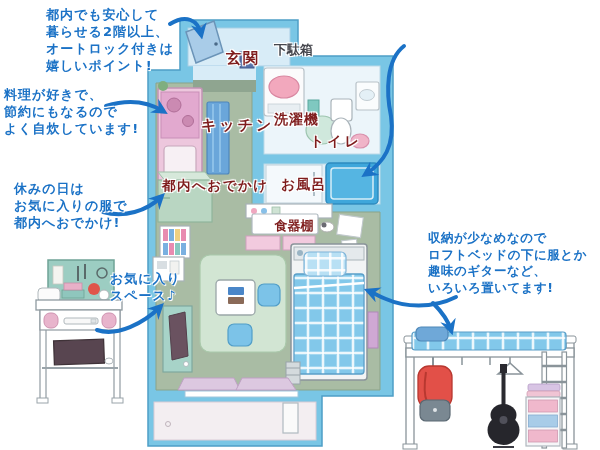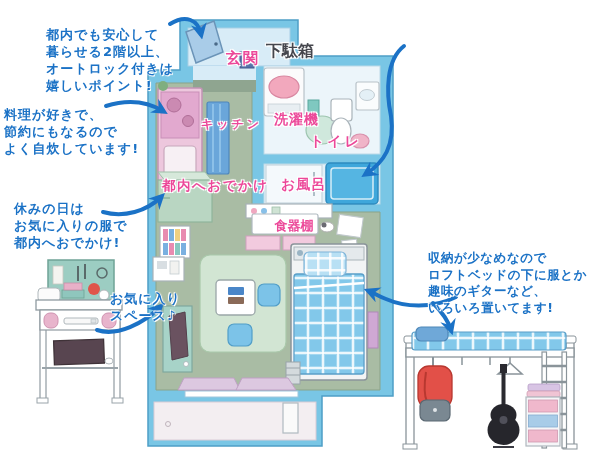--- a/index.html
+++ b/index.html
@@ -1,22 +1,22 @@
 <!DOCTYPE html>
 <html><head>
 <meta charset="utf-8">
 <style>
   html,body{margin:0;padding:0;background:#ffffff;}
   .stage{position:relative;width:600px;height:450px;background:#ffffff;overflow:hidden;
          font-family:"DejaVu Sans","Liberation Sans",sans-serif;}
   .stage svg{position:absolute;left:0;top:0;}
   .note{position:absolute;color:#1b72c6;font-weight:bold;font-size:13px;line-height:1.32;
         letter-spacing:1px;white-space:pre-line;
-        text-shadow:0 0 2px #fff,0 0 2px #fff,1px 1px 0 #fff,-1px -1px 0 #fff;margin-top:20px;}
-  .roomlabel{position:absolute;color:#ec4899;font-weight:bold;font-size:14px;white-space:nowrap;
+        text-shadow:0 0 2px #fff,0 0 2px #fff,1px 1px 0 #fff,-1px -1px 0 #fff;}
+  .roomlabel{position:absolute;color:#7f1d1d;font-weight:bold;font-size:14px;white-space:nowrap;
         text-shadow:-1px -1px 0 #fff,1px -1px 0 #fff,-1px 1px 0 #fff,1px 1px 0 #fff,0 0 3px #fff;}
   .dark{color:#45464d;}
 </style>
 </head>
 <body>
 
 <div class="stage">
 
 <svg width="600" height="450" viewBox="0 0 600 450">
   <defs>
@@ -273,21 +273,21 @@
 お気に入りの服で
 都内へおでかけ!</div>
 <div class="note" style="left:110px;top:270px;">お気に入り
 スペース♪</div>
 <div class="note" style="left:428px;top:230px;font-size:12.5px;letter-spacing:0.5px;">収納が少なめなので
 ロフトベッドの下に服とか
 趣味のギターなど、
 いろいろ置いてます!</div>
 
 <div class="roomlabel" style="left:226px;top:49px;font-size:15px;letter-spacing:2px;">玄関</div>
-<div class="roomlabel dark" style="left:266px;top:41px;font-size:16px;">下駄箱</div>
-<div class="roomlabel" style="left:201px;top:116px;font-size:12px;letter-spacing:3px;">キッチン</div>
+<div class="roomlabel dark" style="left:274px;top:41px;font-size:13px;">下駄箱</div>
+<div class="roomlabel" style="left:201px;top:116px;font-size:15px;letter-spacing:3px;">キッチン</div>
 <div class="roomlabel" style="left:262px;top:111px;font-size:14px;letter-spacing:1px;margin-left:12px;">洗濯機</div>
 <div class="roomlabel" style="left:310px;top:133px;font-size:14px;letter-spacing:3px;">トイレ</div>
 <div class="roomlabel" style="left:281px;top:176px;font-size:14px;letter-spacing:1px;">お風呂</div>
 <div class="roomlabel" style="left:162px;top:177px;font-size:13.5px;letter-spacing:1.5px;">都内へおでかけ</div>
 <div class="roomlabel" style="left:254px;top:217px;width:80px;text-align:center;font-size:13px;text-shadow:none;">食器棚</div>
 
 </div>
 
 </body></html>

